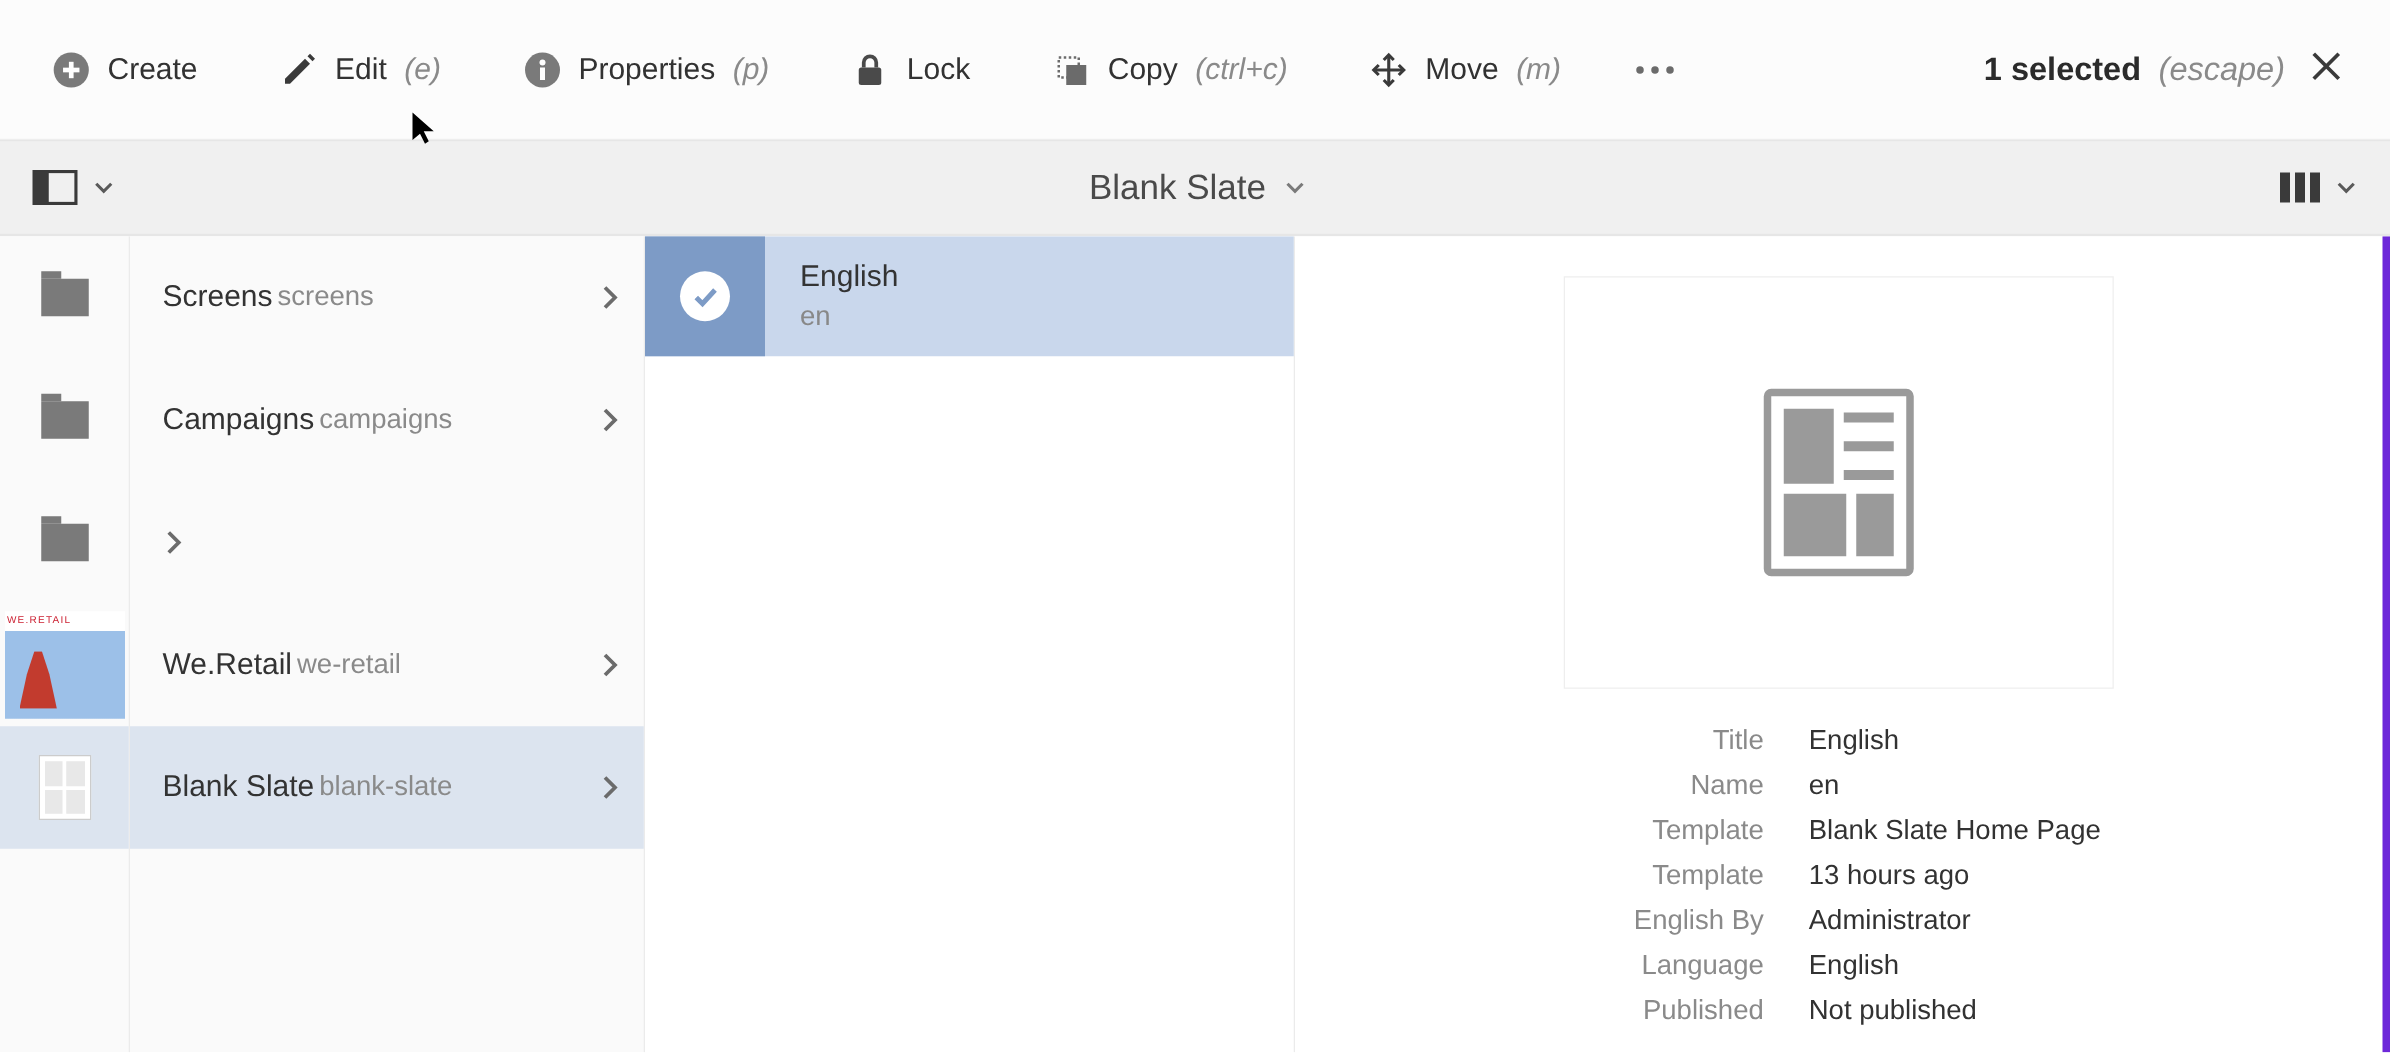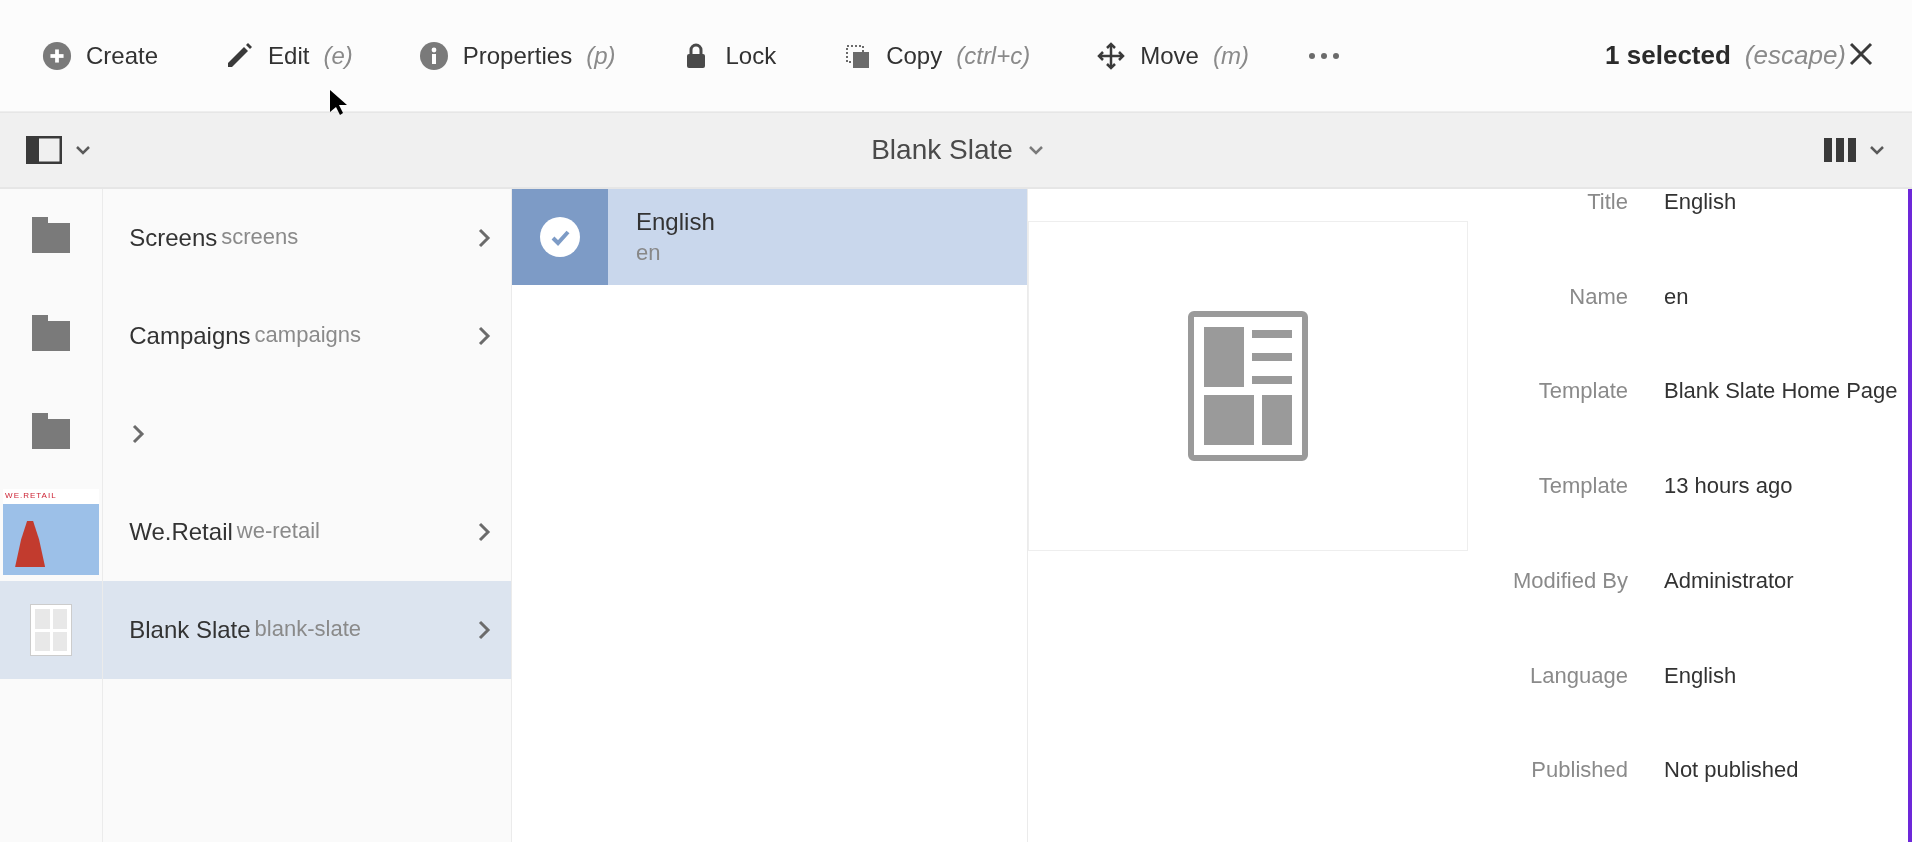--- a/index.html
+++ b/index.html
@@ -9,36 +9,36 @@
   
   .toolbar { display: flex; align-items: center; height: 112px; padding: 0 36px 0 24px; background: #fcfcfc; border-bottom: 1px solid #eee; }
   .tb-item { display: flex; align-items: center; gap: 14px; padding: 12px 18px; margin-right: 30px; cursor: pointer; }
   .tb-label { font-size: 24px; color: #323232; }
   .tb-shortcut { font-size: 24px; color: #8a8a8a; font-style: italic; }
   .tb-icon { width: 30px; height: 30px; display: flex; align-items: center; justify-content: center; }
   .tb-more { display:flex; gap:6px; padding:12px; cursor:pointer; }
   .tb-more span { width:6px; height:6px; border-radius:50%; background:#6b6b6b; }
   .toolbar-flex { flex:1; }
   .selection-status { font-size: 26px; font-weight: 700; color:#2b2b2b; margin-right: 14px; }
-  .selection-esc { font-size: 26px; color:#8a8a8a; font-style: italic; }
+  .selection-esc { font-size: 26px; color:#8a8a8a; font-style: italic; margin-right: 18px; }
   .close-btn { cursor:pointer; }
   .cursor-overlay { position:absolute; left:328px; top:88px; pointer-events:none; }
 
   
   .secbar { height: 76px; background: #f0f0f0; border-top: 1px solid #e6e6e6; border-bottom: 1px solid #e6e6e6; display:flex; align-items:center; padding: 0 26px; }
   .secbar-left, .secbar-right { display:flex; align-items:center; gap:12px; cursor:pointer; }
   .secbar-center { flex:1; display:flex; align-items:center; justify-content:center; gap:14px; }
   .secbar-title { font-size: 28px; color:#4a4a4a; }
 
   
   .cols { flex:1; display:flex; overflow:hidden; border-top:1px solid #e6e6e6; }
   .col-thumb { width: 104px; background:#fafafa; border-right:1px solid #ebebeb; display:flex; flex-direction:column; }
   .col-list  { width: 412px; background:#fafafa; border-right:1px solid #ebebeb; display:flex; flex-direction:column; }
   .col-sel   { width: 520px; background:#fff; border-right:1px solid #ebebeb; display:flex; flex-direction:column; }
-  .col-detail{ flex:1; background:#fff; display:flex; flex-direction:row; border-right:4px solid #6d28d9;}
+  .col-detail{ flex:1; background:#fff; display:flex; flex-direction:column; border-right:6px solid #6d28d9;}
 
   .thumb { height: 98px; display:flex; align-items:center; justify-content:center; }
   .thumb.selected { background:#dce4ef; }
   .folder-icon-rect { width:38px; height:30px; background:#7a7a7a; position:relative; }
   .folder-icon-rect::before { content:""; position:absolute; top:-6px; left:0; width:16px; height:6px; background:#7a7a7a; }
   .weretail-thumb { width:96px; height:86px; background:linear-gradient(#fff 0 18%, #9cc0e8 18% 100%); position:relative; display:flex; align-items:flex-end; justify-content:flex-start; }
   .weretail-thumb .person { position:absolute; left:12px; bottom:8px; width:30px; height:46px; background:#c23b2e; clip-path: polygon(40% 0, 60% 0, 80% 40%, 100% 100%, 0 100%, 20% 40%); }
   .weretail-thumb .label { position:absolute; top:2px; left:2px; font-size:8px; color:#c23; letter-spacing:1px; }
   .page-thumb-sm { width:42px; height:52px; background:#fff; border:1px solid #ccc; display:grid; grid-template-columns:1fr 1fr; grid-template-rows:1fr 1fr; gap:3px; padding:4px; }
   .page-thumb-sm > div { background:#e8e8e8; }
@@ -299,21 +299,21 @@
     </div>
     <div class="meta">
       <div class="k">Title</div>
       <div class="v">English</div>
       <div class="k">Name</div>
       <div class="v">en</div>
       <div class="k">Template</div>
       <div class="v">Blank Slate Home Page</div>
       <div class="k">Template</div>
       <div class="v">13 hours ago</div>
-      <div class="k">Modified By</div>
+      <div class="k">English By</div>
       <div class="v"><span>Administrator</span></div>
       <div class="k">Language</div>
       <div class="v">English</div>
       <div class="k">Published</div>
       <div class="v">Not published</div>
     </div>
   </div>
 
 </div>
 

